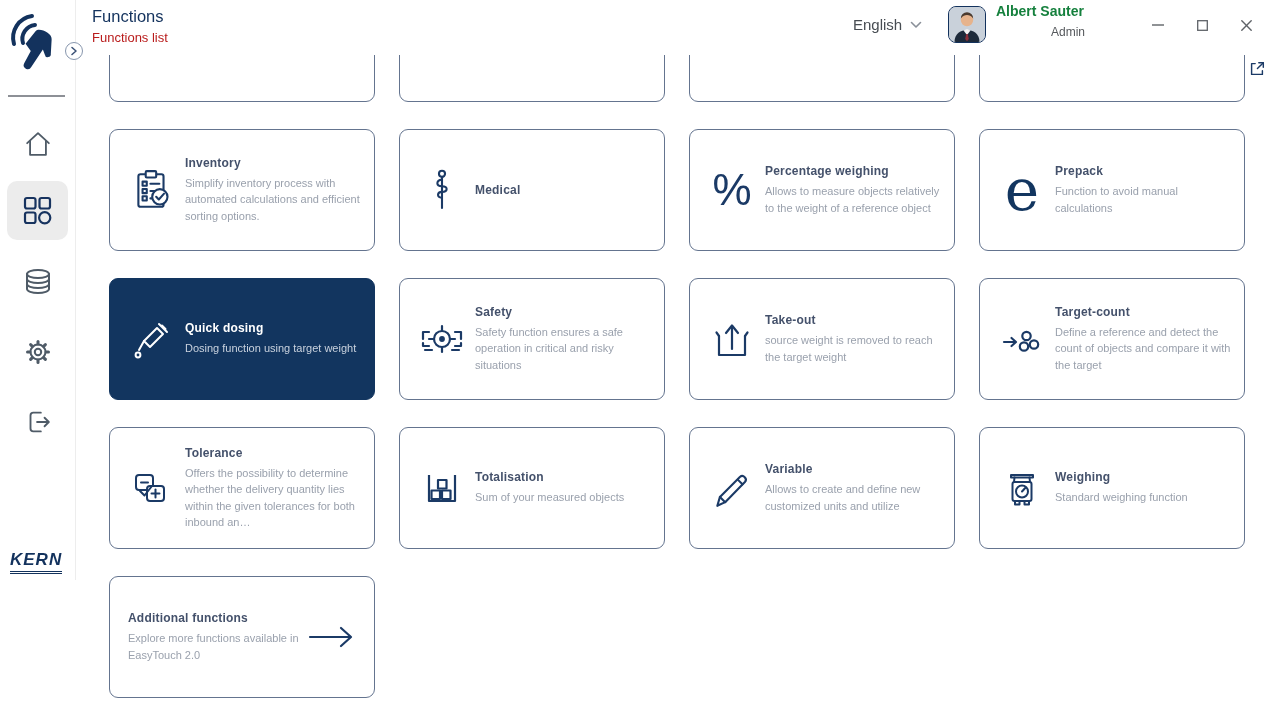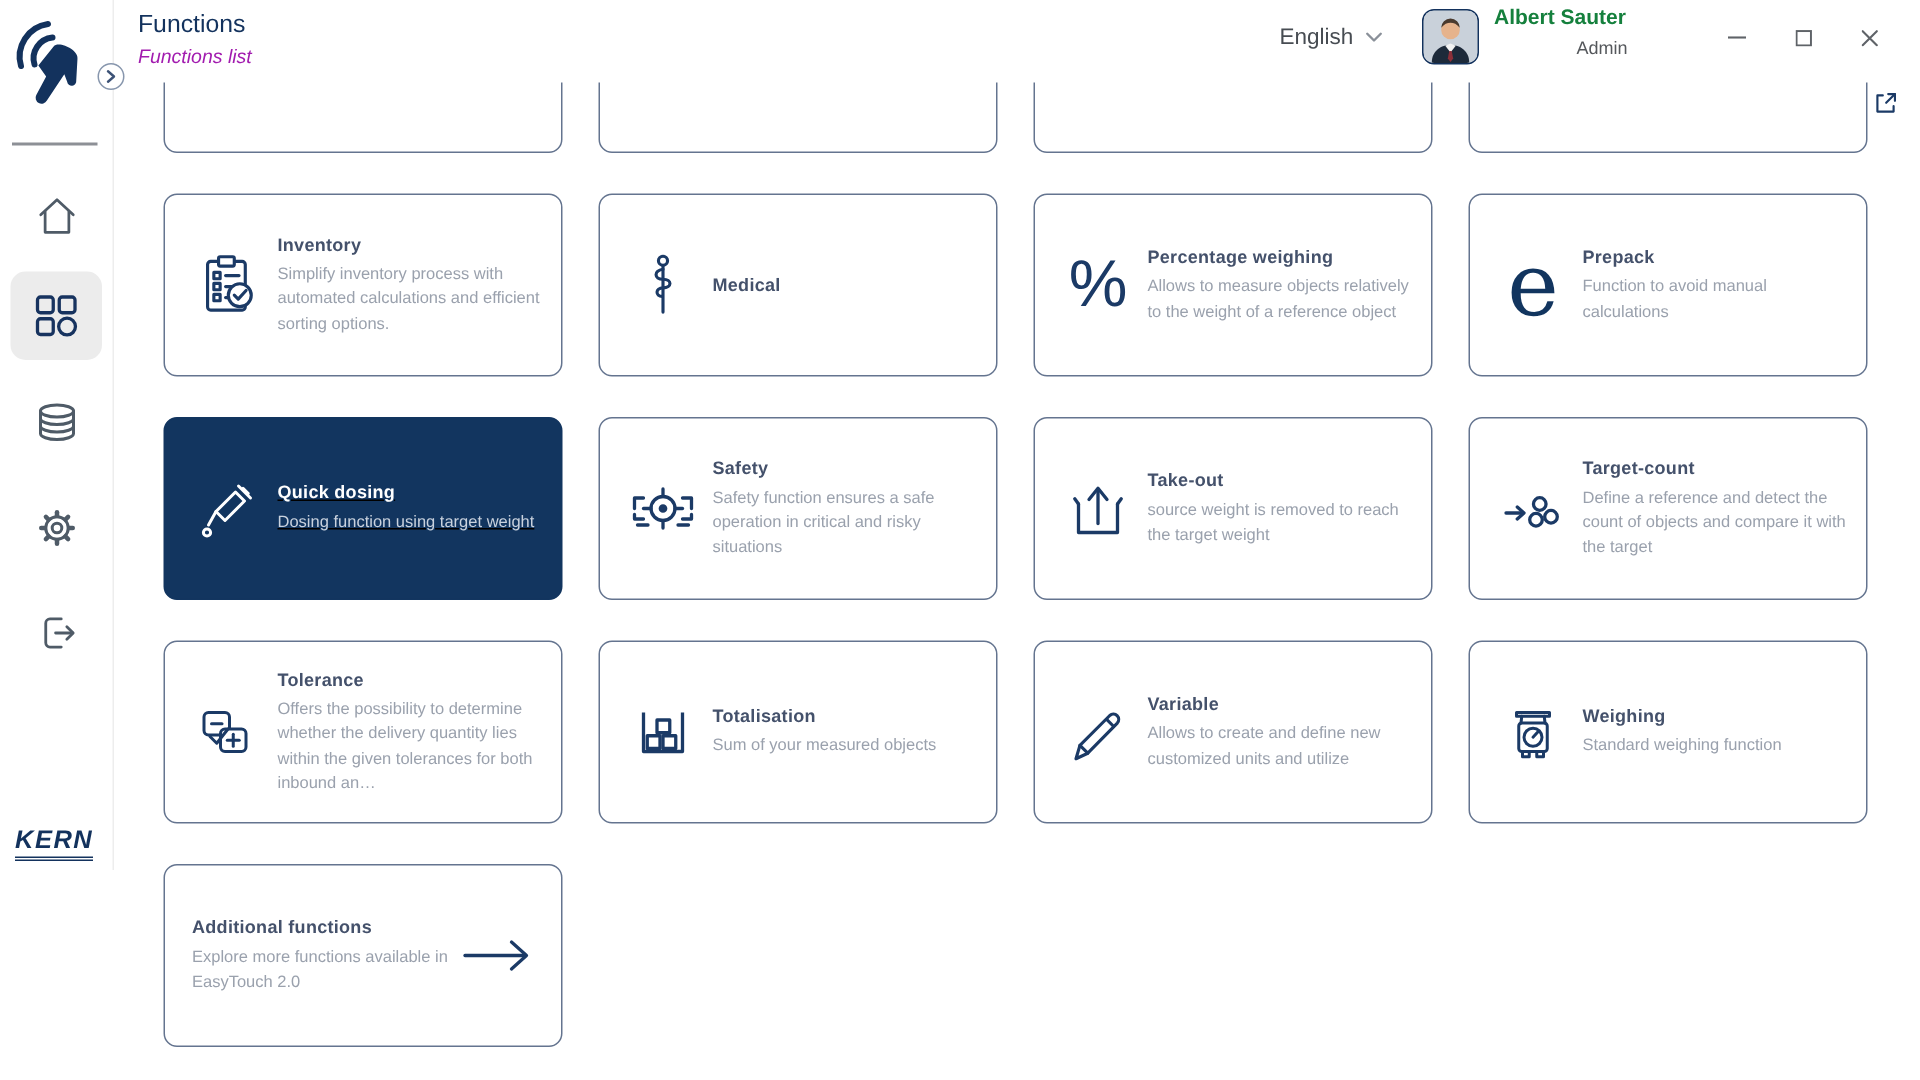--- a/index.html
+++ b/index.html
@@ -22,39 +22,39 @@
   .kern{position:absolute;bottom:6px;left:10px;font-style:italic;font-weight:bold;color:#13325d;
         font-size:17px;letter-spacing:1px;border-bottom:3px double #13325d;padding-bottom:1px;}
 
   .chev-btn{position:absolute;left:65px;top:42px;width:18px;height:18px;border-radius:50%;
             background:#fff;border:1px solid #8796ad;z-index:6;display:flex;align-items:center;
             justify-content:center;padding:0;cursor:pointer;}
 
   
   .header{position:absolute;left:75px;top:0;right:0;height:55px;background:#fff;}
   .h-title{position:absolute;left:17px;top:7px;font-size:16.5px;font-weight:normal;color:#13325d;text-align:center;}
-  .h-sub{position:absolute;left:17px;top:30px;font-size:13px;color:#a21caf;font-style:italic;}
+  .h-sub{position:absolute;left:17px;top:30px;font-size:13px;color:#b91c1c;}
   .lang{position:absolute;left:778px;top:16px;display:flex;gap:8px;align-items:center;
         font-size:15px;color:#474c52;background:none;border:none;cursor:pointer;padding:0;}
   .avatar{position:absolute;left:873px;top:6px;width:38px;height:37px;border:1.6px solid #13325d;
           border-radius:8px;overflow:hidden;cursor:pointer;background:#c5ccd6;padding:0;}
   .uname{position:absolute;left:921px;top:3px;font-size:14px;font-weight:bold;color:#15803d;}
   .urole{position:absolute;left:976px;top:25px;font-size:12px;color:#55585c;}
   .winbtn{position:absolute;top:14px;width:22px;height:22px;background:none;border:none;
           display:flex;align-items:center;justify-content:center;cursor:pointer;padding:0;}
   .win-min{left:1072px;} .win-max{left:1116px;} .win-close{left:1160px;}
 
   
   .content{position:absolute;left:75px;top:55px;right:0;bottom:0;background:#fff;overflow:hidden;}
   .expand{position:absolute;right:14px;top:5px;z-index:4;background:none;border:none;padding:0;cursor:pointer;}
   .grid{margin-top:-75px;display:grid;grid-template-columns:repeat(4,266px);
         gap:27px 24px;padding-left:34px;grid-auto-rows:122px;}
   .card{border:1px solid #64748f;border-radius:9px;background:#fff;display:flex;align-items:center;
         padding:0 12px 0 16px;box-sizing:border-box;cursor:pointer;}
-  .card.sel{background:#12355f;border-color:#12355f;text-decoration:underline;}
+  .card.sel{background:#12355f;border-color:#12355f;}
   .icon-box{width:52px;flex-shrink:0;display:flex;align-items:center;justify-content:center;}
   .ctext{margin-left:7px;}
   .ctitle{font-size:12px;font-weight:bold;color:#44516b;letter-spacing:.2px;}
   .sel .ctitle{color:#ffffff;}
   .cdesc{margin-top:5px;font-size:11px;color:#9aa1ad;line-height:1.5;max-width:184px;}
   .sel .cdesc{color:#c9d2de;}
   .card.add{padding-left:18px;justify-content:flex-end;}
   .arrow-box{margin-right:8px;flex-shrink:0;}
   .pct{font-size:44px;color:#1b3a66;font-weight:400;}
   .pre-e{font-size:58px;color:#12355f;line-height:1;font-family:"DejaVu Serif",serif;}

